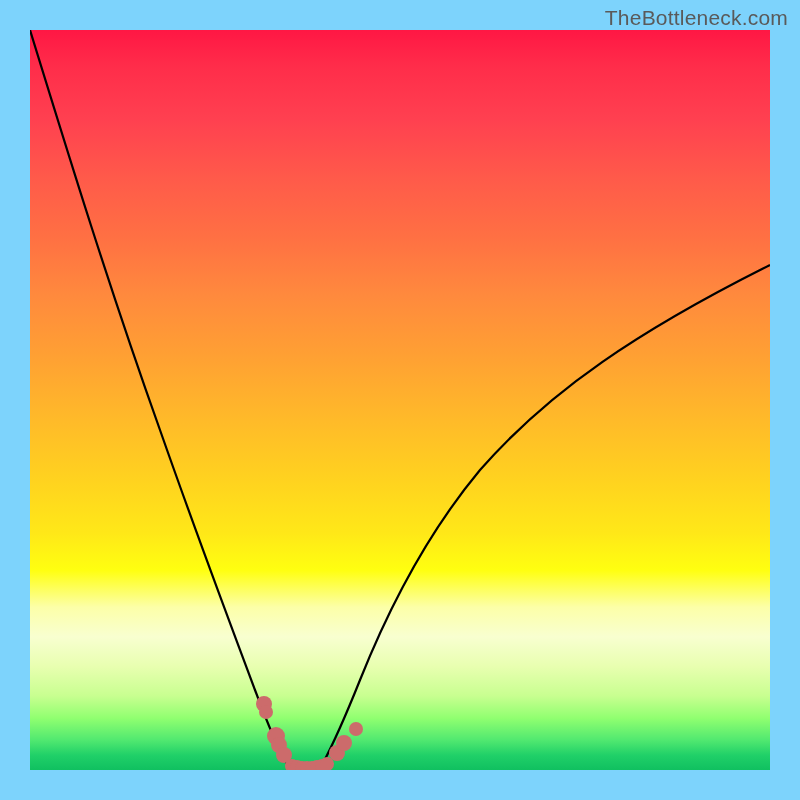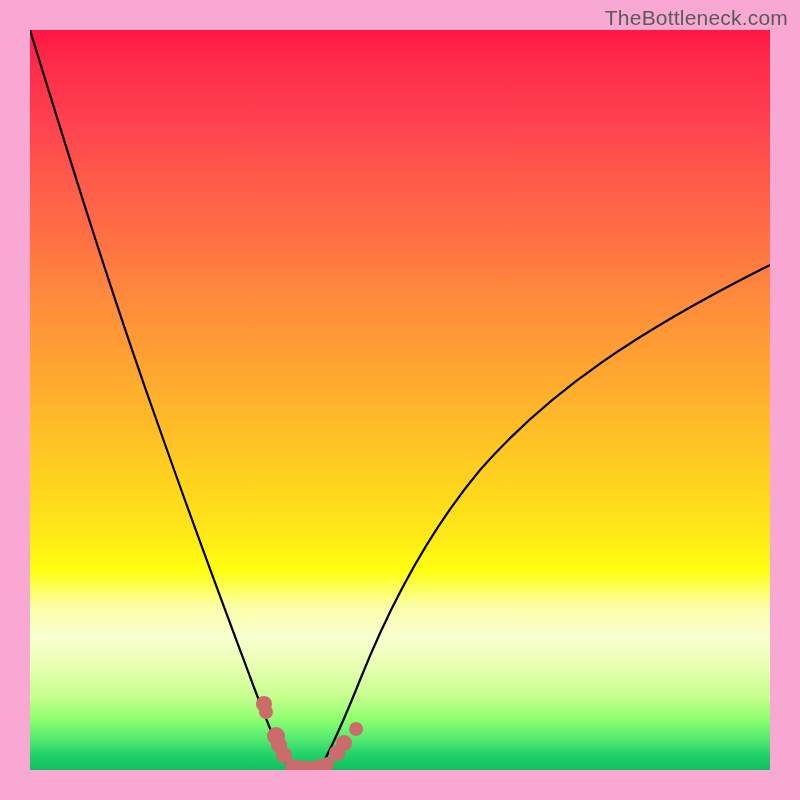--- a/index.html
+++ b/index.html
@@ -8,21 +8,21 @@
   background: #000;
   width: 800px;
   height: 800px;
   overflow: hidden;
   font-family: Arial, sans-serif;
 }
 .chart-container {
   position: relative;
   width: 800px;
   height: 800px;
-  background: #f9a8d4;
+  background: #7dd3fc;
   text-align: right;
 }
 .gradient-area {
   position: absolute;
   left: 30px;
   top: 30px;
   width: 740px;
   height: 740px;
   background: linear-gradient(to bottom,
     #ff1744 0%,

